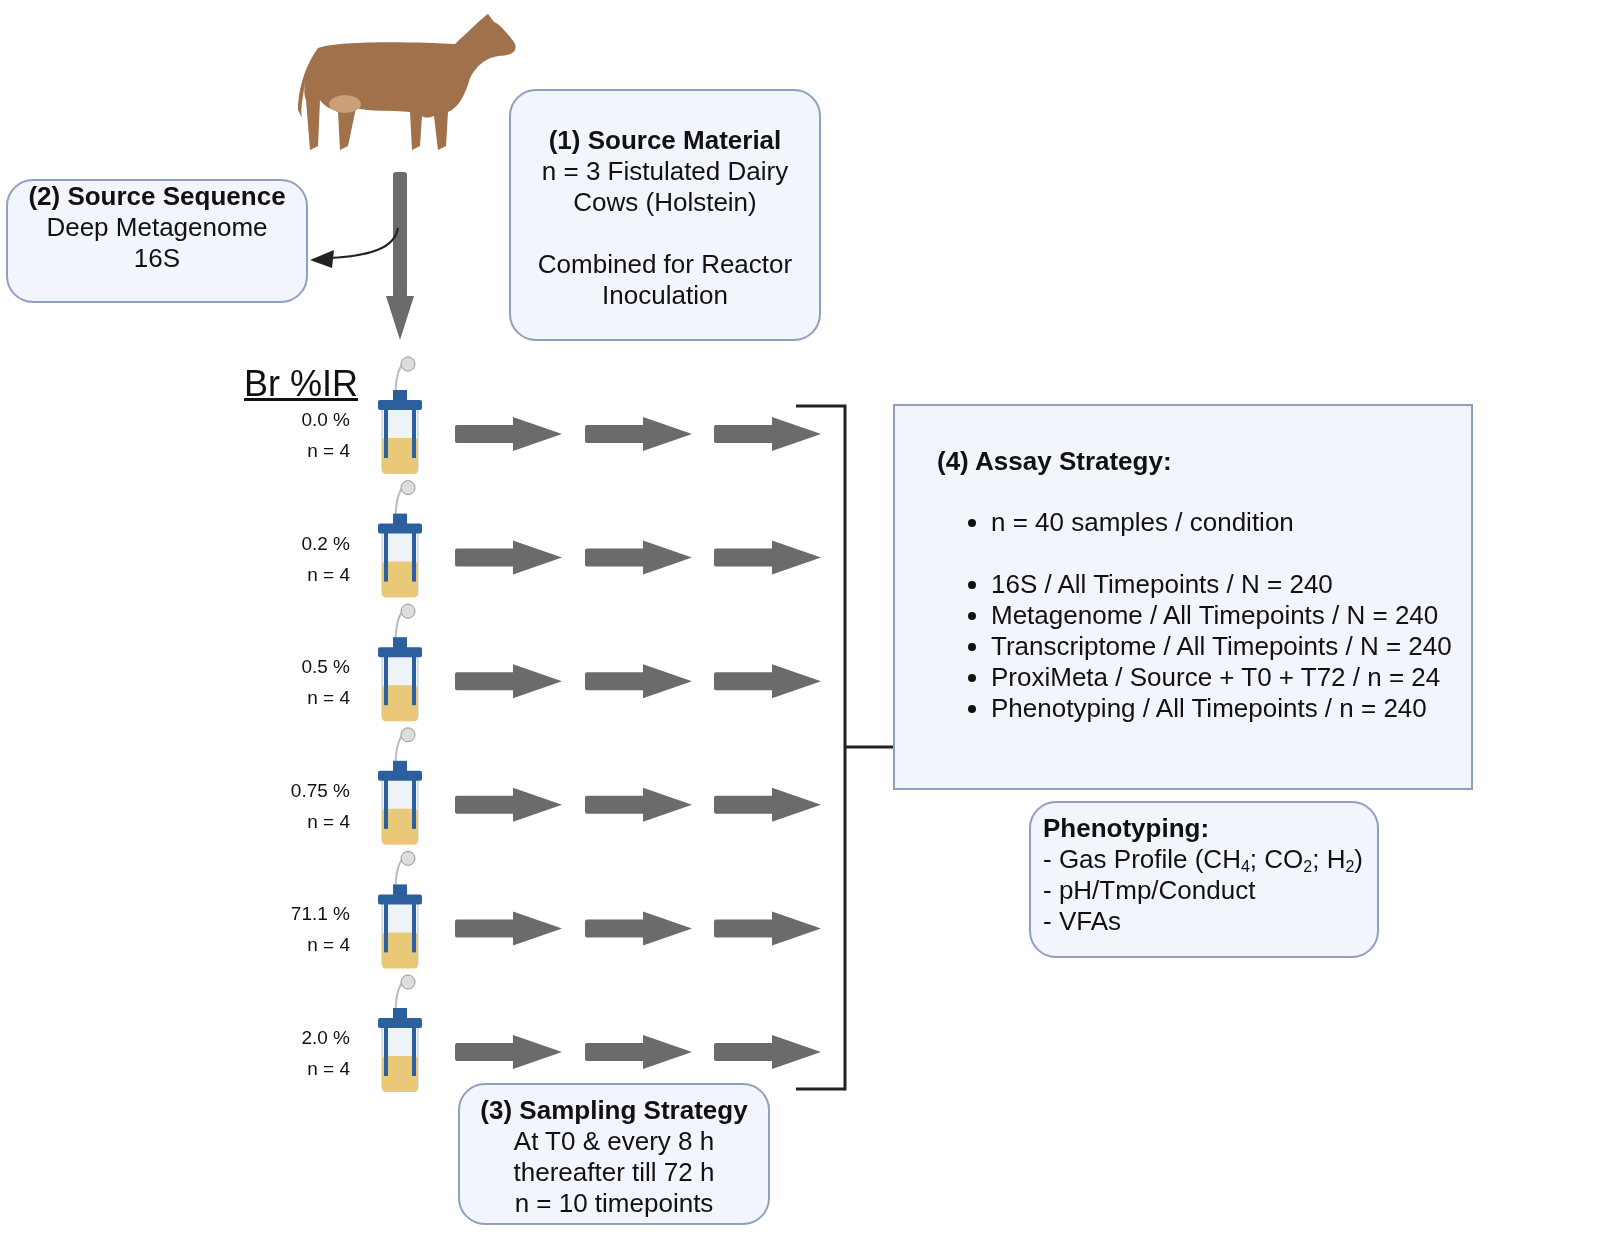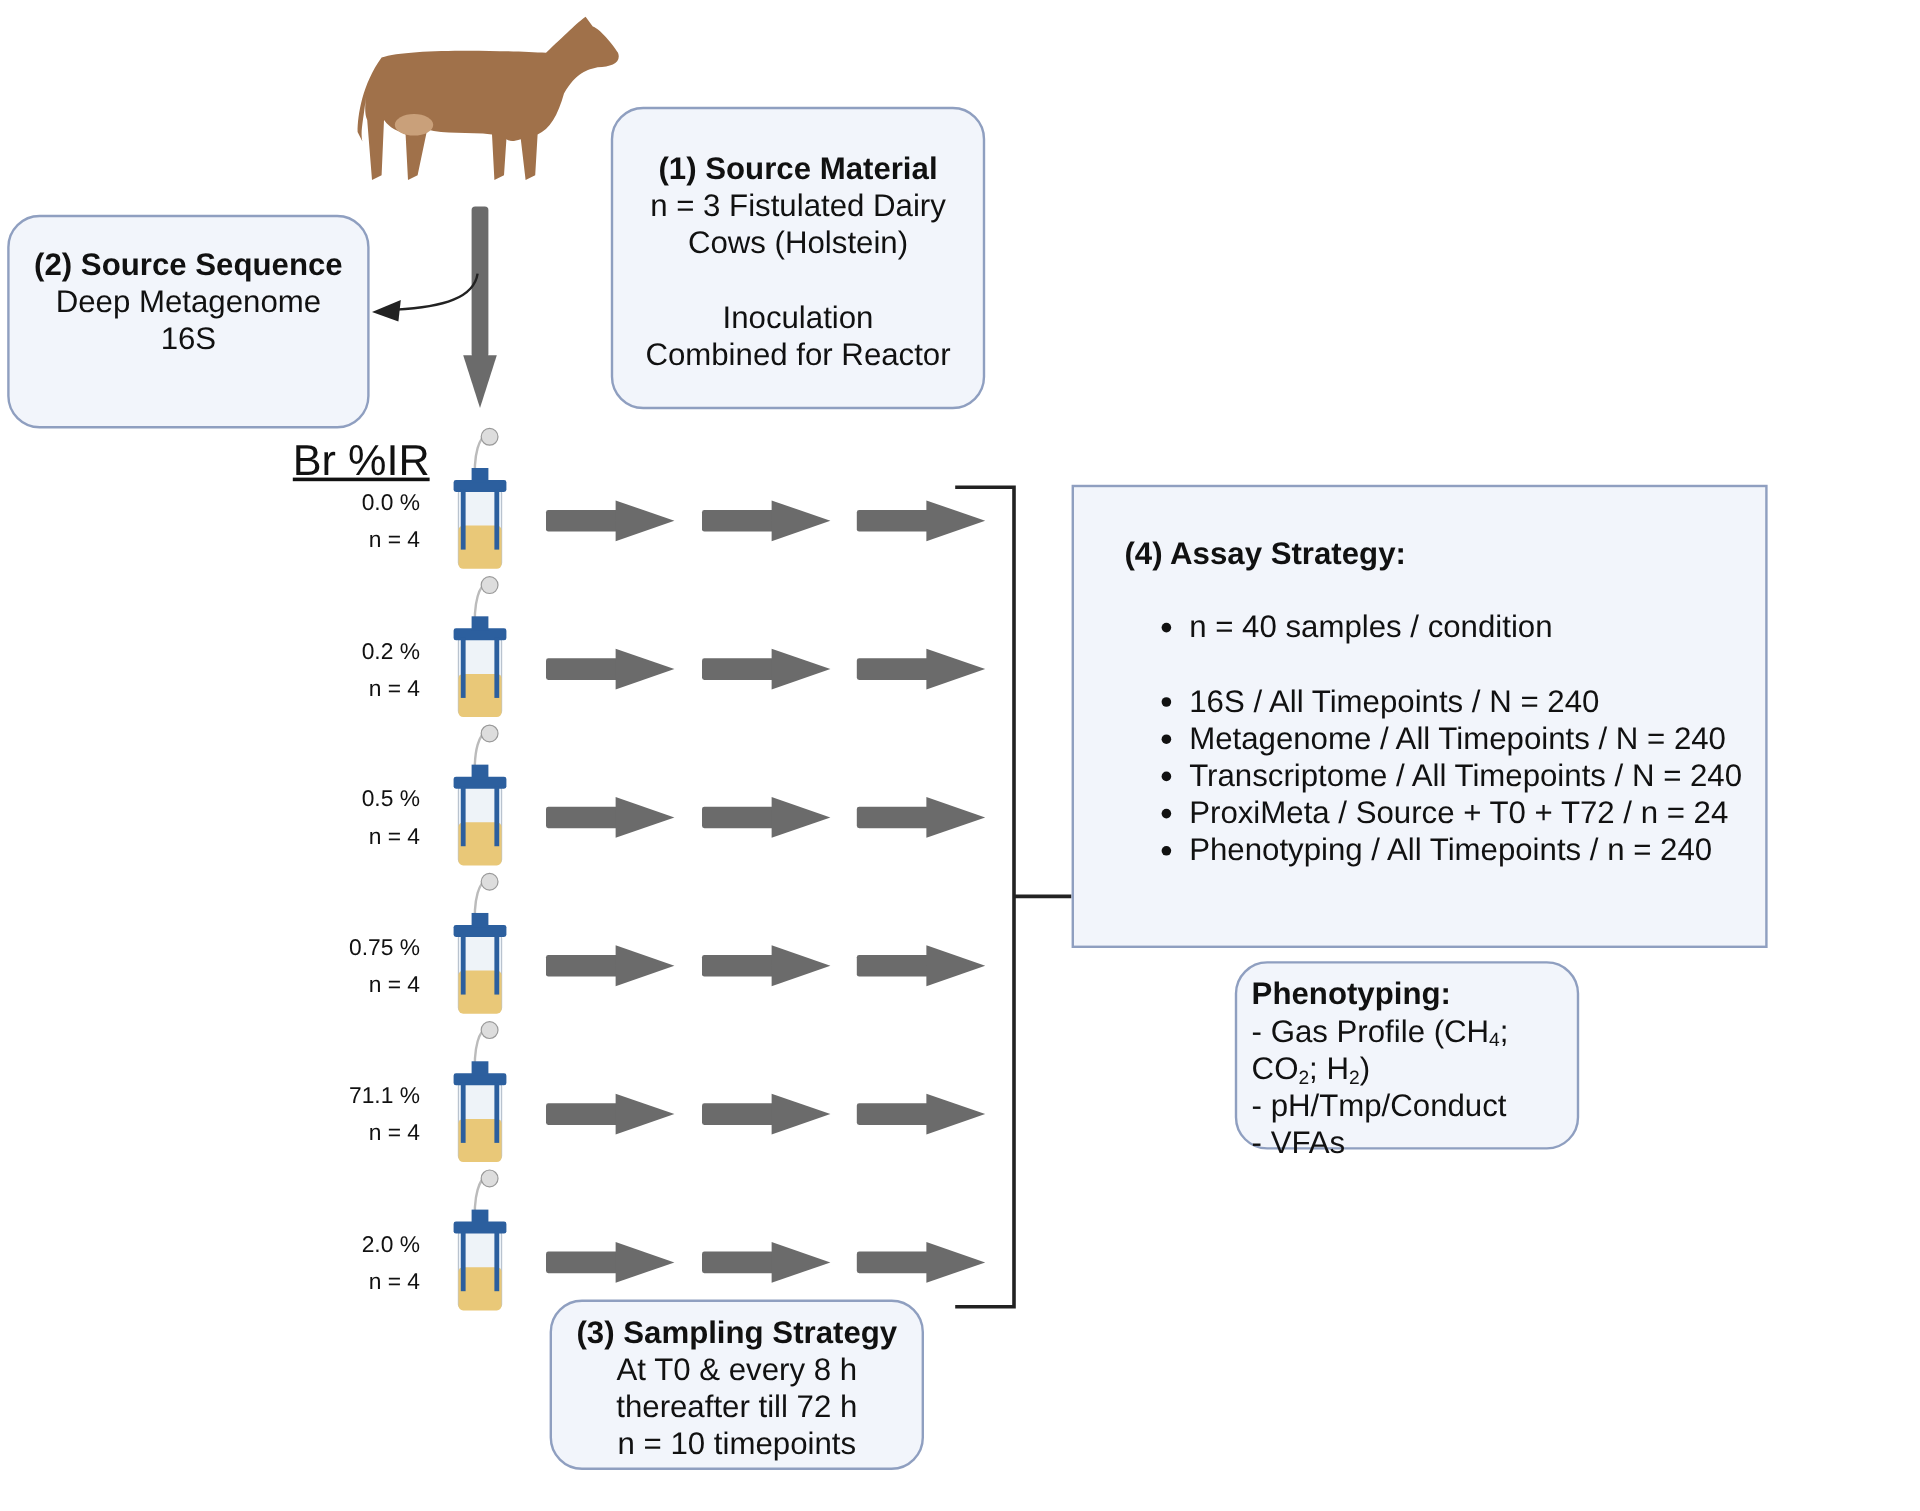--- a/index.html
+++ b/index.html
@@ -173,25 +173,25 @@
         <polygon points="772,1035 821,1052 772,1069" fill="#6b6b6b"></polygon>
       </g>
     </g>
 </svg>
 
 <div class="box ctr t" style="left:509px; top:89px; width:312px; height:252px; padding-top:34px;">
   <div class="b">(1) Source Material</div>
   <div>n = 3 Fistulated Dairy</div>
   <div>Cows (Holstein)</div>
   <div style="height:31px"></div>
+  <div>Combined for Reactor</div>
   <div>Inoculation</div>
-  <div>Combined for Reactor</div>
-</div>
-
-<div class="box ctr t" style="left:6px; top:179px; width:302px; height:178px; padding-top:24px;">
+</div>
+
+<div class="box ctr t" style="left:6px; top:179px; width:302px; height:124px; ">
   <div class="b">(2) Source Sequence</div>
   <div>Deep Metagenome</div>
   <div>16S</div>
 </div>
 
 <div style="position:absolute; left:244px; top:344px; font-size:36px; text-decoration:underline;margin-top:19px;">Br %IR</div>
 
 <div id="labels">
     <div class="lbl" style="left: 230px; top: 404px;">
       <div>0.0 %</div>
@@ -235,18 +235,18 @@
   <div style="height:31px"></div>
   <ul>
     <li>16S / All Timepoints / N = 240</li>
     <li>Metagenome / All Timepoints /  N = 240</li>
     <li>Transcriptome / All Timepoints / N = 240</li>
     <li>ProxiMeta / Source + T0 + T72 / n = 24</li>
     <li>Phenotyping / All Timepoints / n = 240</li>
   </ul>
 </div>
 
-<div class="box t" style="left:1029px; top:801px; width:287px; height:157px; padding:10px 0 0 12px;">
+<div class="box t" style="left:1029px; top:801px; width:350px; height:157px; padding:10px 0 0 12px;">
   <div class="b">Phenotyping:</div>
   <div><span>- Gas Profile (CH</span><sub>4</sub><span>; CO</span><sub>2</sub><span>; H</span><sub>2</sub><span>)</span></div>
   <div>- pH/Tmp/Conduct</div>
   <div>- VFAs</div>
 </div>
 
 </body></html>

